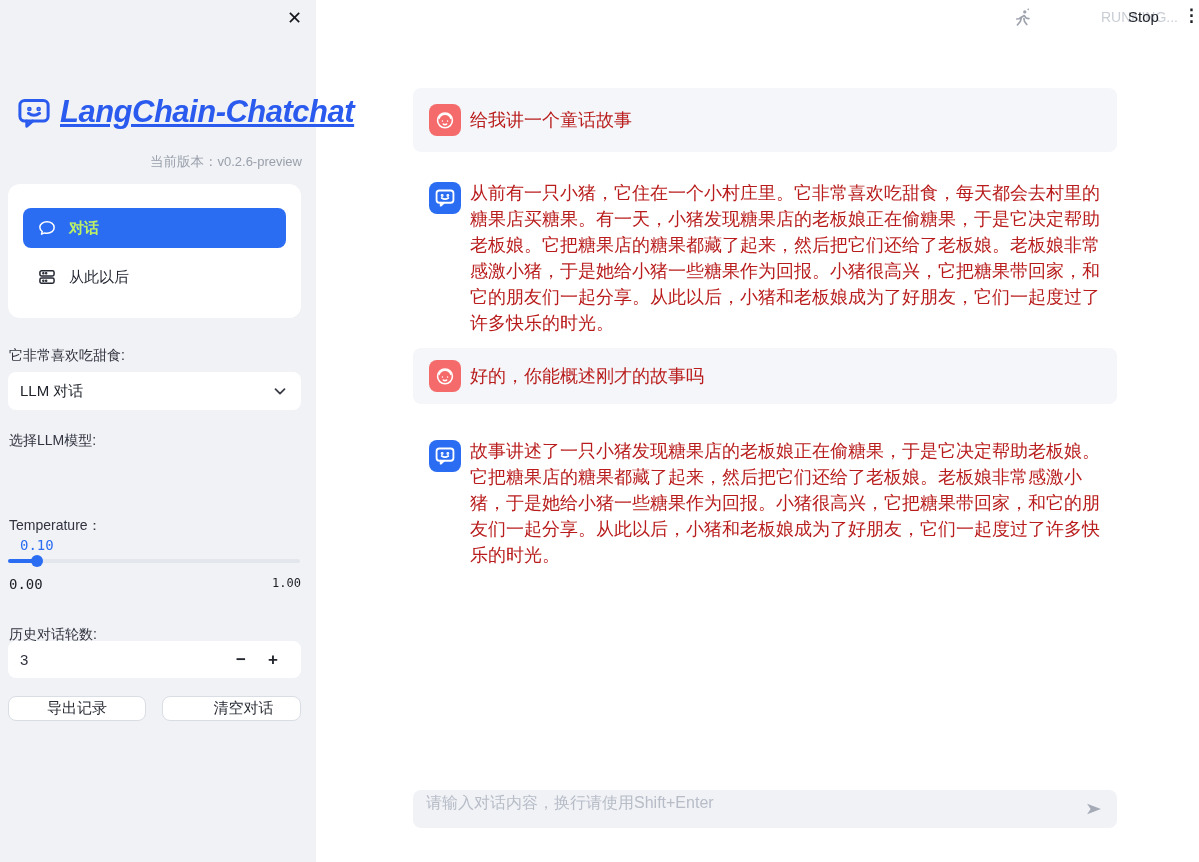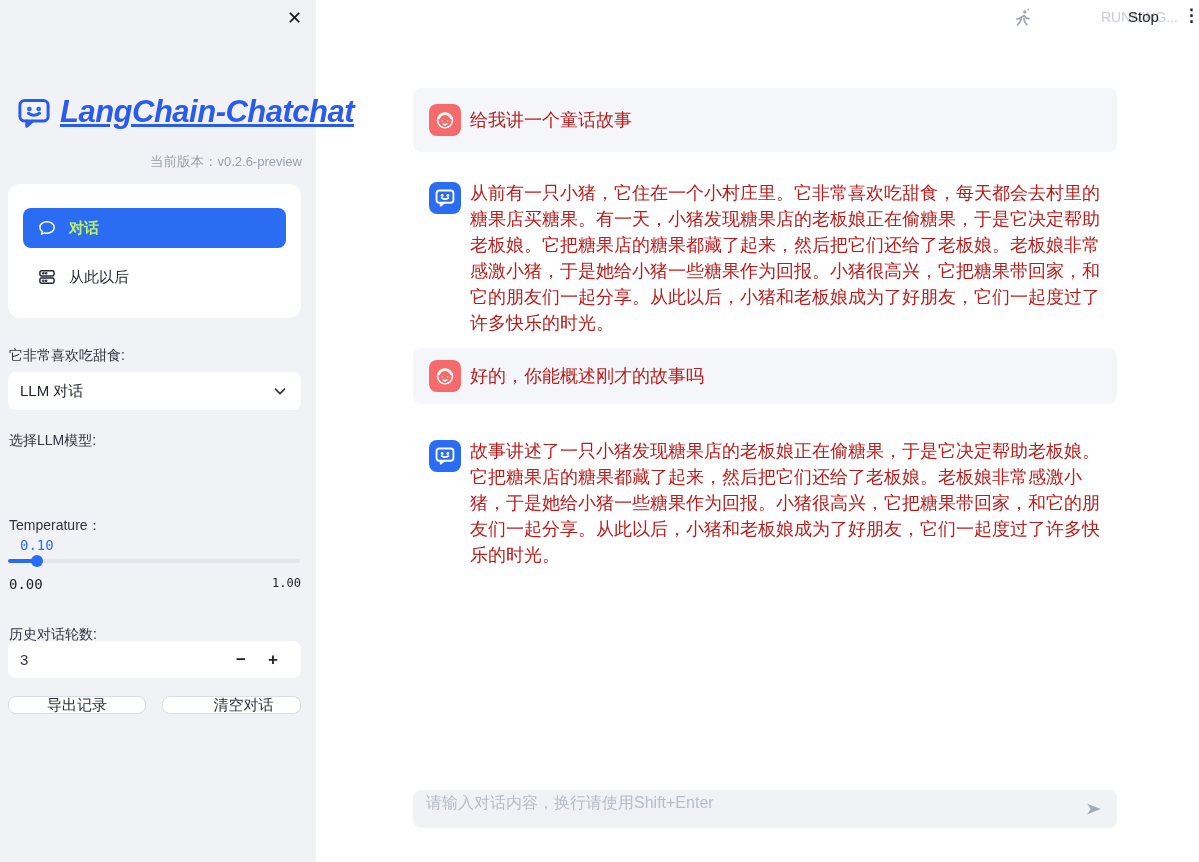--- a/index.html
+++ b/index.html
@@ -48,21 +48,21 @@
     background:var(--accent,#2b6df2); transform:translateX(-6px); cursor:grab; }
   .slider-min { position:absolute; left:9px; top:576px; font-size:14px; color:#1c1e24; }
   .slider-max { position:absolute; right:15px; top:576px; font-size:12px; color:#1c1e24; }
 
   .numbox { position:absolute; left:8px; top:641px; width:293px; height:37px; background:#fff;
     border-radius:8px; display:flex; align-items:center; padding:0 12px; font-size:15px; }
   .numbox .numval { flex:1; }
   .stepbtn { width:32px; text-align:center; font-size:17px; font-weight:bold; color:#23262e;
     cursor:pointer; }
 
-  .side-btn { position:absolute; top:696px; height:18px; background:#fff;
+  .side-btn { position:absolute; top:696px; height:25px; background:#fff;
     border:1px solid #d9dde4; border-radius:8px; font-size:15px; color:#2a2d36;
     display:flex; align-items:center; justify-content:center; cursor:pointer; }
   .side-btn.export { left:8px; width:138px; }
   .side-btn.clear { left:162px; width:139px;padding-left:24px; }
 
   
   .runner-icon { position:absolute; left:1012px; top:7px; width:21px; height:21px; color:#9ea3ad; }
   .status-text { position:absolute; left:1101px; top:9px; font-size:14px;
     color:var(--running-text,#c9cdd4); }
   .stop-btn { position:absolute; left:1128px; top:8px; font-size:15px; color:#1d2026;

